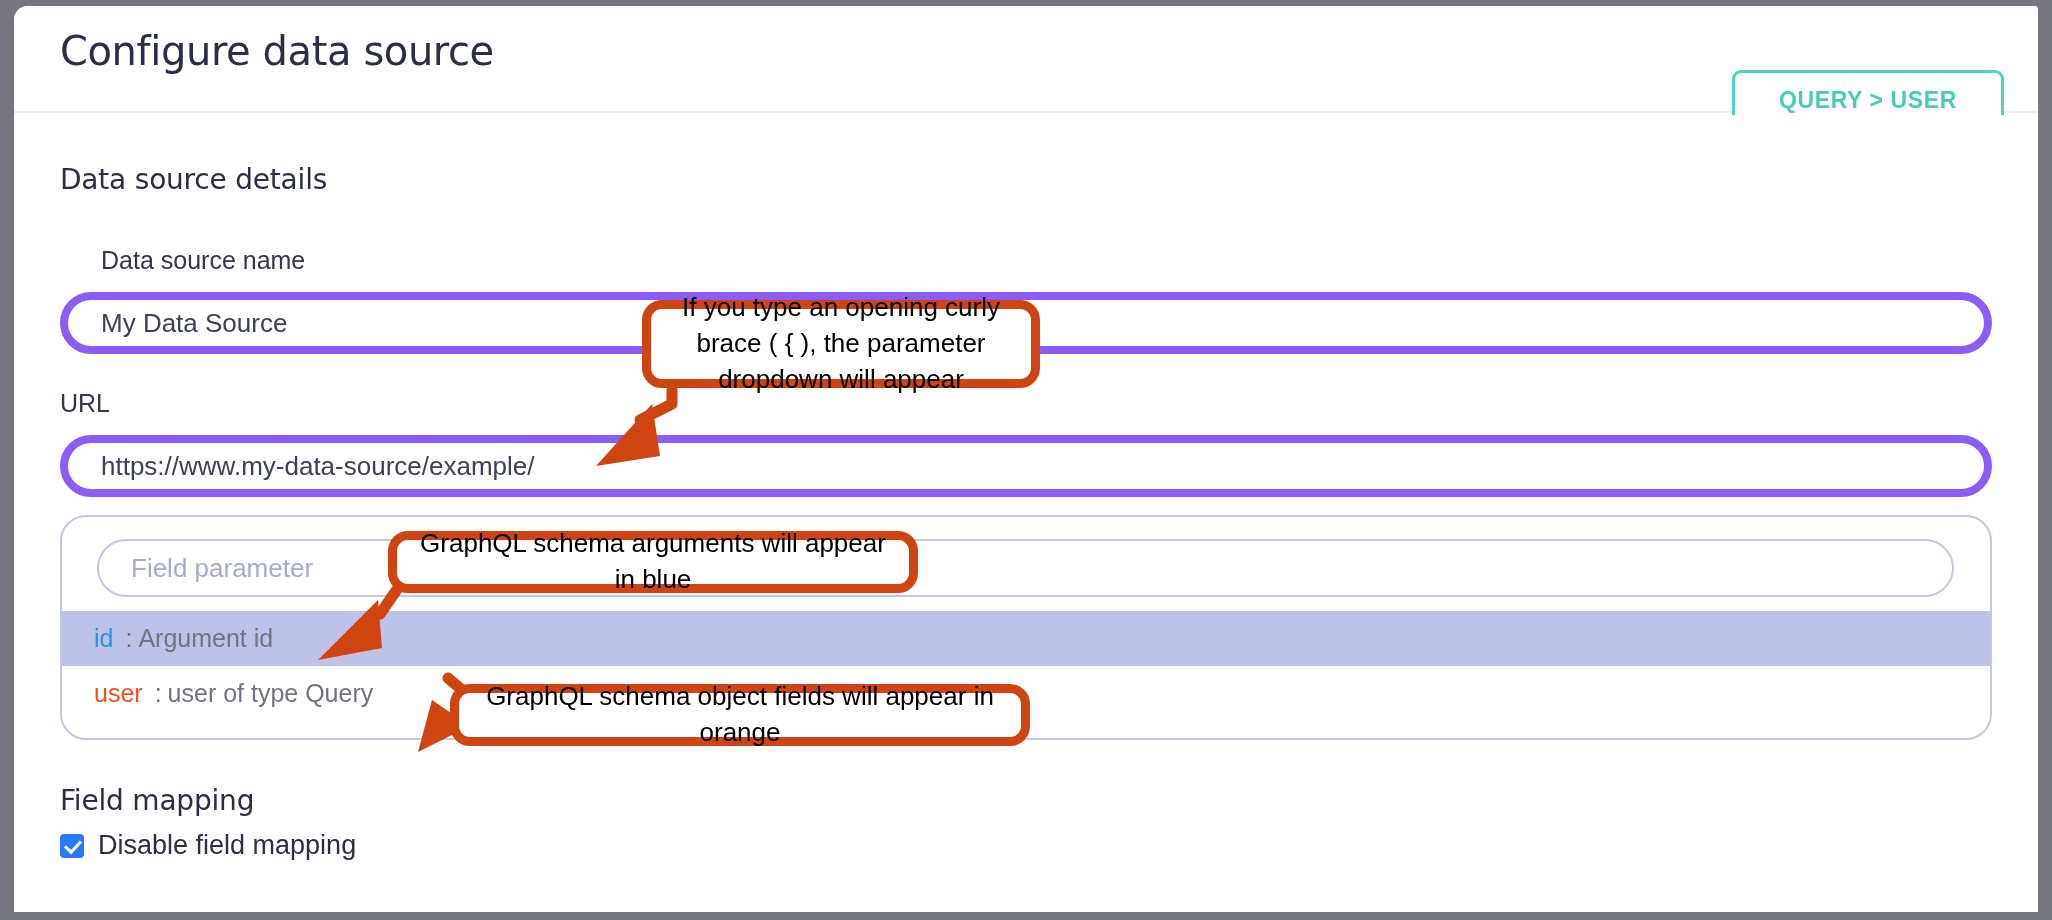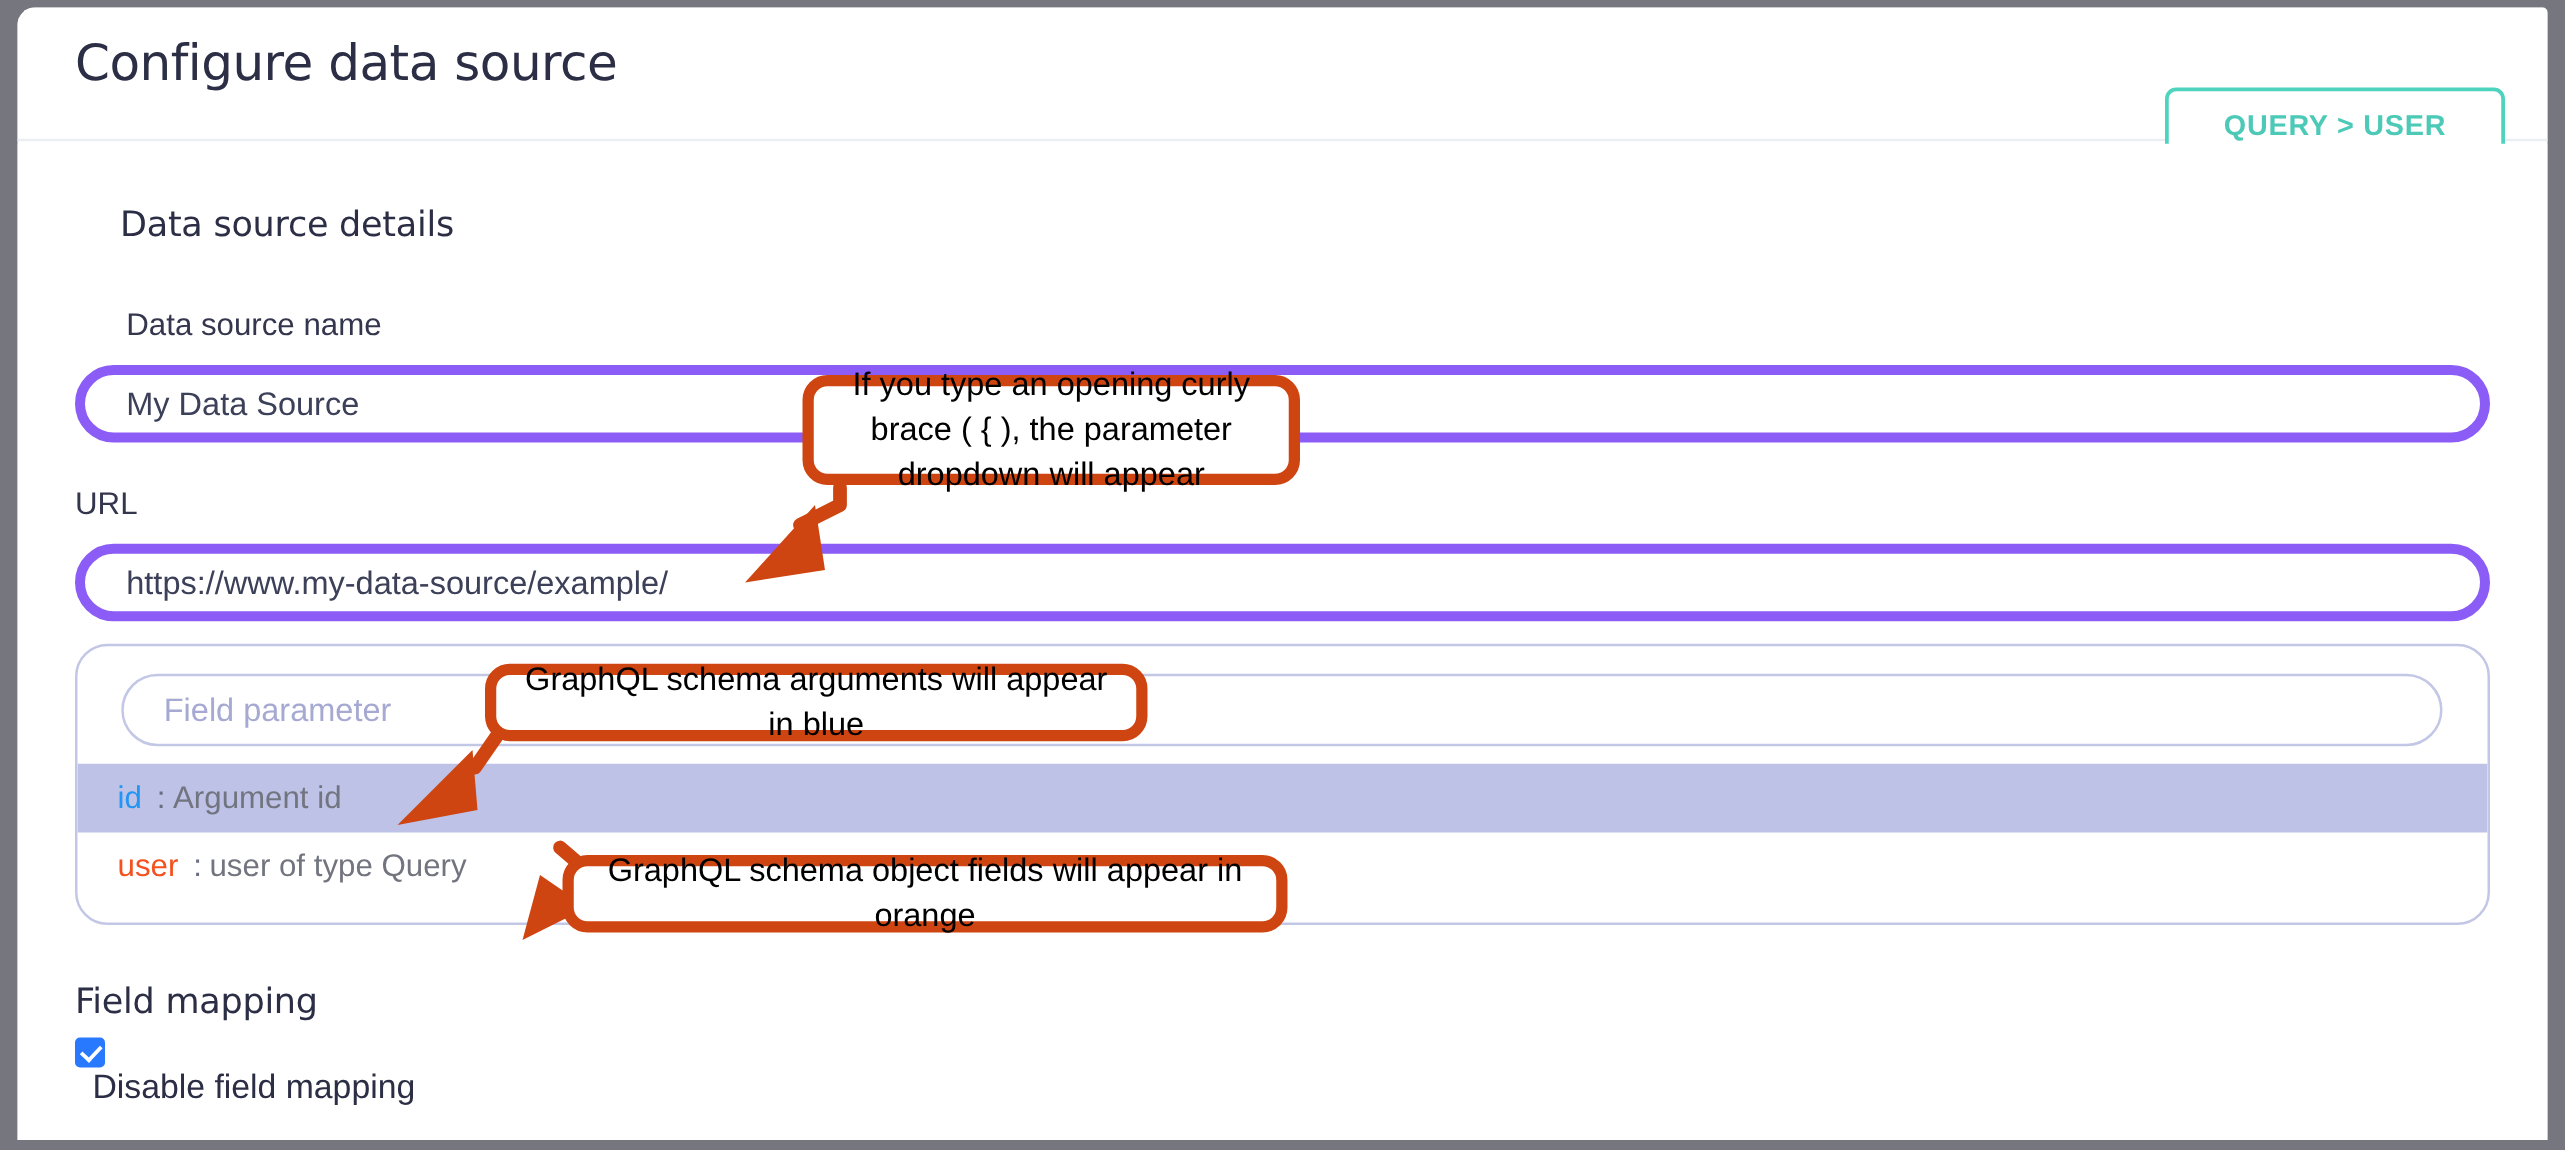--- a/index.html
+++ b/index.html
@@ -89,21 +89,21 @@
 
   .section-heading {
     position: absolute;
     font-family: "DejaVu Sans", sans-serif;
     font-size: 28px;
     font-weight: 400;
     color: #2b2e45;
     letter-spacing: -0.2px;
     white-space: nowrap;
   }
-  .sh-details { left: 46px; top: 48px; margin-left: 36px; }
+  .sh-details { left: 46px; top: 48px; }
   .sh-mapping { left: 46px; top: 669px; }
 
   .field-label {
     position: absolute;
     font-family: "Liberation Sans", sans-serif;
     font-size: 25px;
     font-weight: 400;
     color: #33364d;
     white-space: nowrap;
   }
@@ -181,23 +181,22 @@
   .key-orange { color: #f4511e; }
   .param-colon { color: #6b6f84; padding: 0 6px 0 12px; }
   .param-desc { color: #72757f; }
 
   
   .checkbox-row {
     position: absolute;
     left: 46px;
     top: 715px;
     display: flex;
-    align-items: flex-start;
+    align-items: center;
     cursor: pointer;
-    flex-direction: column;
   }
   .cbox {
     width: 24px;
     height: 24px;
     border-radius: 4px;
     background: #2979ff;
     position: relative;
     flex: 0 0 auto;
   }
   .cbox::after {

